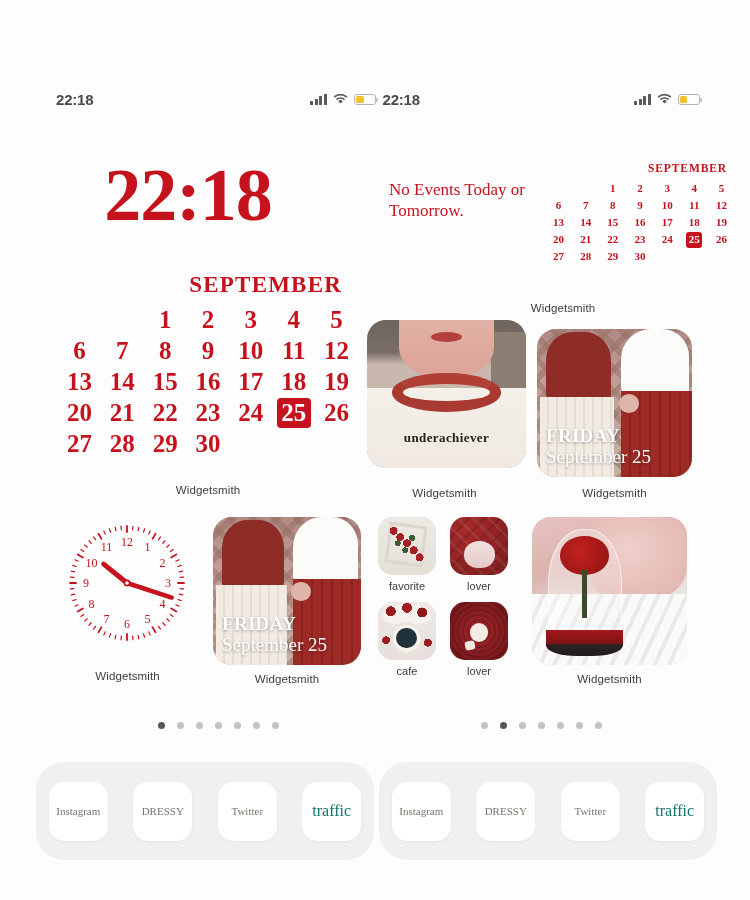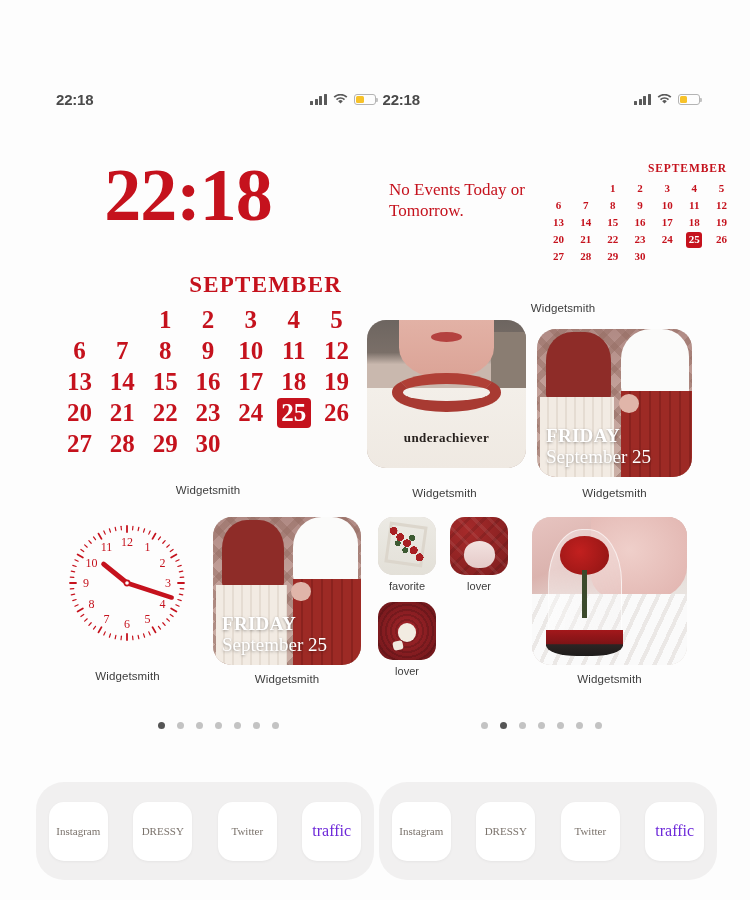--- a/index.html
+++ b/index.html
@@ -184,27 +184,27 @@
   
   .appicon { display:flex; flex-direction:column; align-items:center; }
   .appicon .lbl { font-size:11px; color:#3d3d3d; margin-top:5px; }
 
   
   .dots { position:absolute; display:flex; gap:12px; }
   .dots i { width:7px; height:7px; border-radius:50%; background:#c3c3c3; display:block; }
   .dots i.on { background:#555; }
 
   
-  .dock { position:absolute; bottom:20px; height:98px; background:rgba(120,115,110,.09);
+  .dock { position:absolute; bottom:40px; height:98px; background:rgba(120,115,110,.09);
     border-radius:28px; display:flex; align-items:center; justify-content:space-around; }
   .dockicon { width:59px; height:59px; background:#fff; border-radius:15px;
     display:flex; align-items:center; justify-content:center;
     font-family:"Liberation Serif", serif; font-size:11px; color:#7b736c;
     box-shadow:0 1px 3px rgba(0,0,0,.05); }
-  .dockicon.big { font-size:16px; color:#6d28d9; }
+  .dockicon.big { font-size:16px; color:#0f766e; }
 </style>
 </head>
 <body>
 
 <div class="page">
 
   <div class="statusbar sb-left">
     <span class="sb-time">22:18</span>
   </div>
 
@@ -501,20 +501,31 @@
           <div class="ph sm" style="width: 58px; height: 58px; position: relative;">
             <div class="art a-lover">
               <div class="tuft"></div>
               <div class="cup"></div>
             </div>
           </div>
           <div class="lbl">lover</div>
         </div>
         <div class="appicon">
           <div class="ph sm" style="width: 58px; height: 58px; position: relative;">
+            <div class="art a-cafe">
+              <div class="cream"></div>
+              <div class="berries"></div>
+              <div class="cup"></div>
+              <div class="coffee"></div>
+            </div>
+          </div>
+          <div class="lbl">cafe</div>
+        </div>
+        <div class="appicon">
+          <div class="ph sm" style="width: 58px; height: 58px; position: relative;">
             <div class="art a-music">
               <div class="grooves"></div>
               <div class="lbl"></div>
               <div class="obj"></div>
             </div>
           </div>
           <div class="lbl">lover</div>
         </div>
       </div>
 

